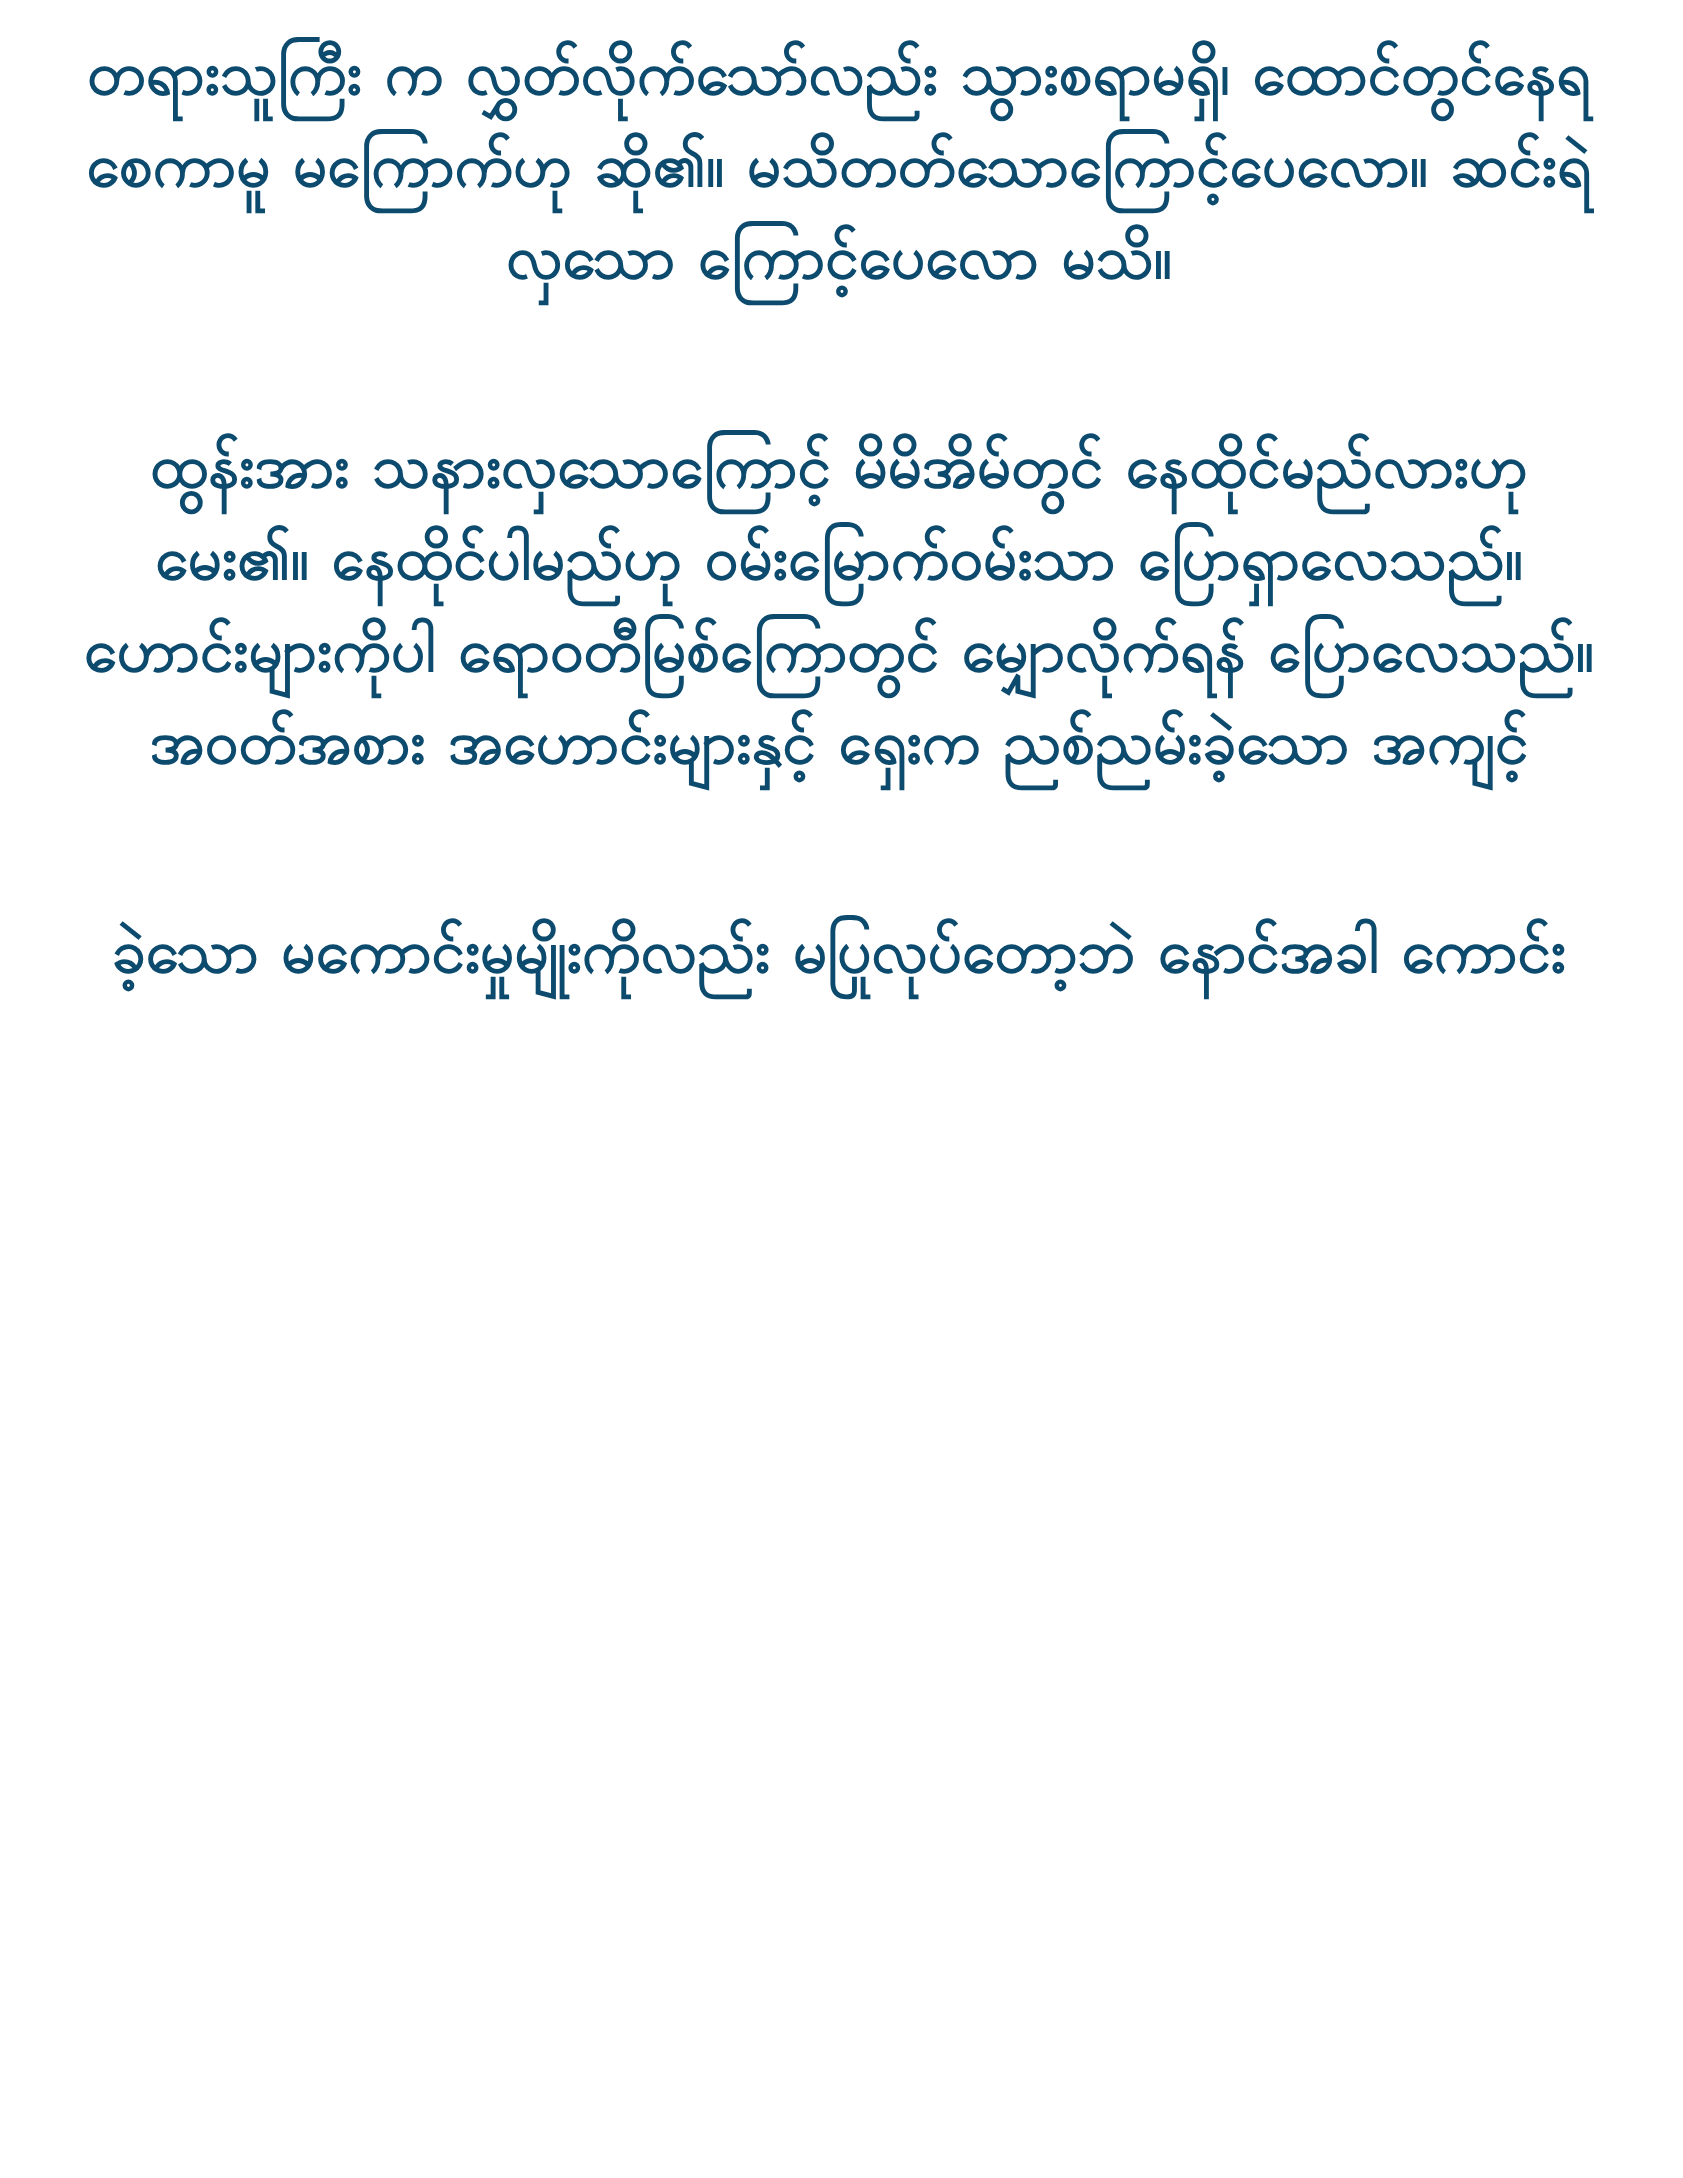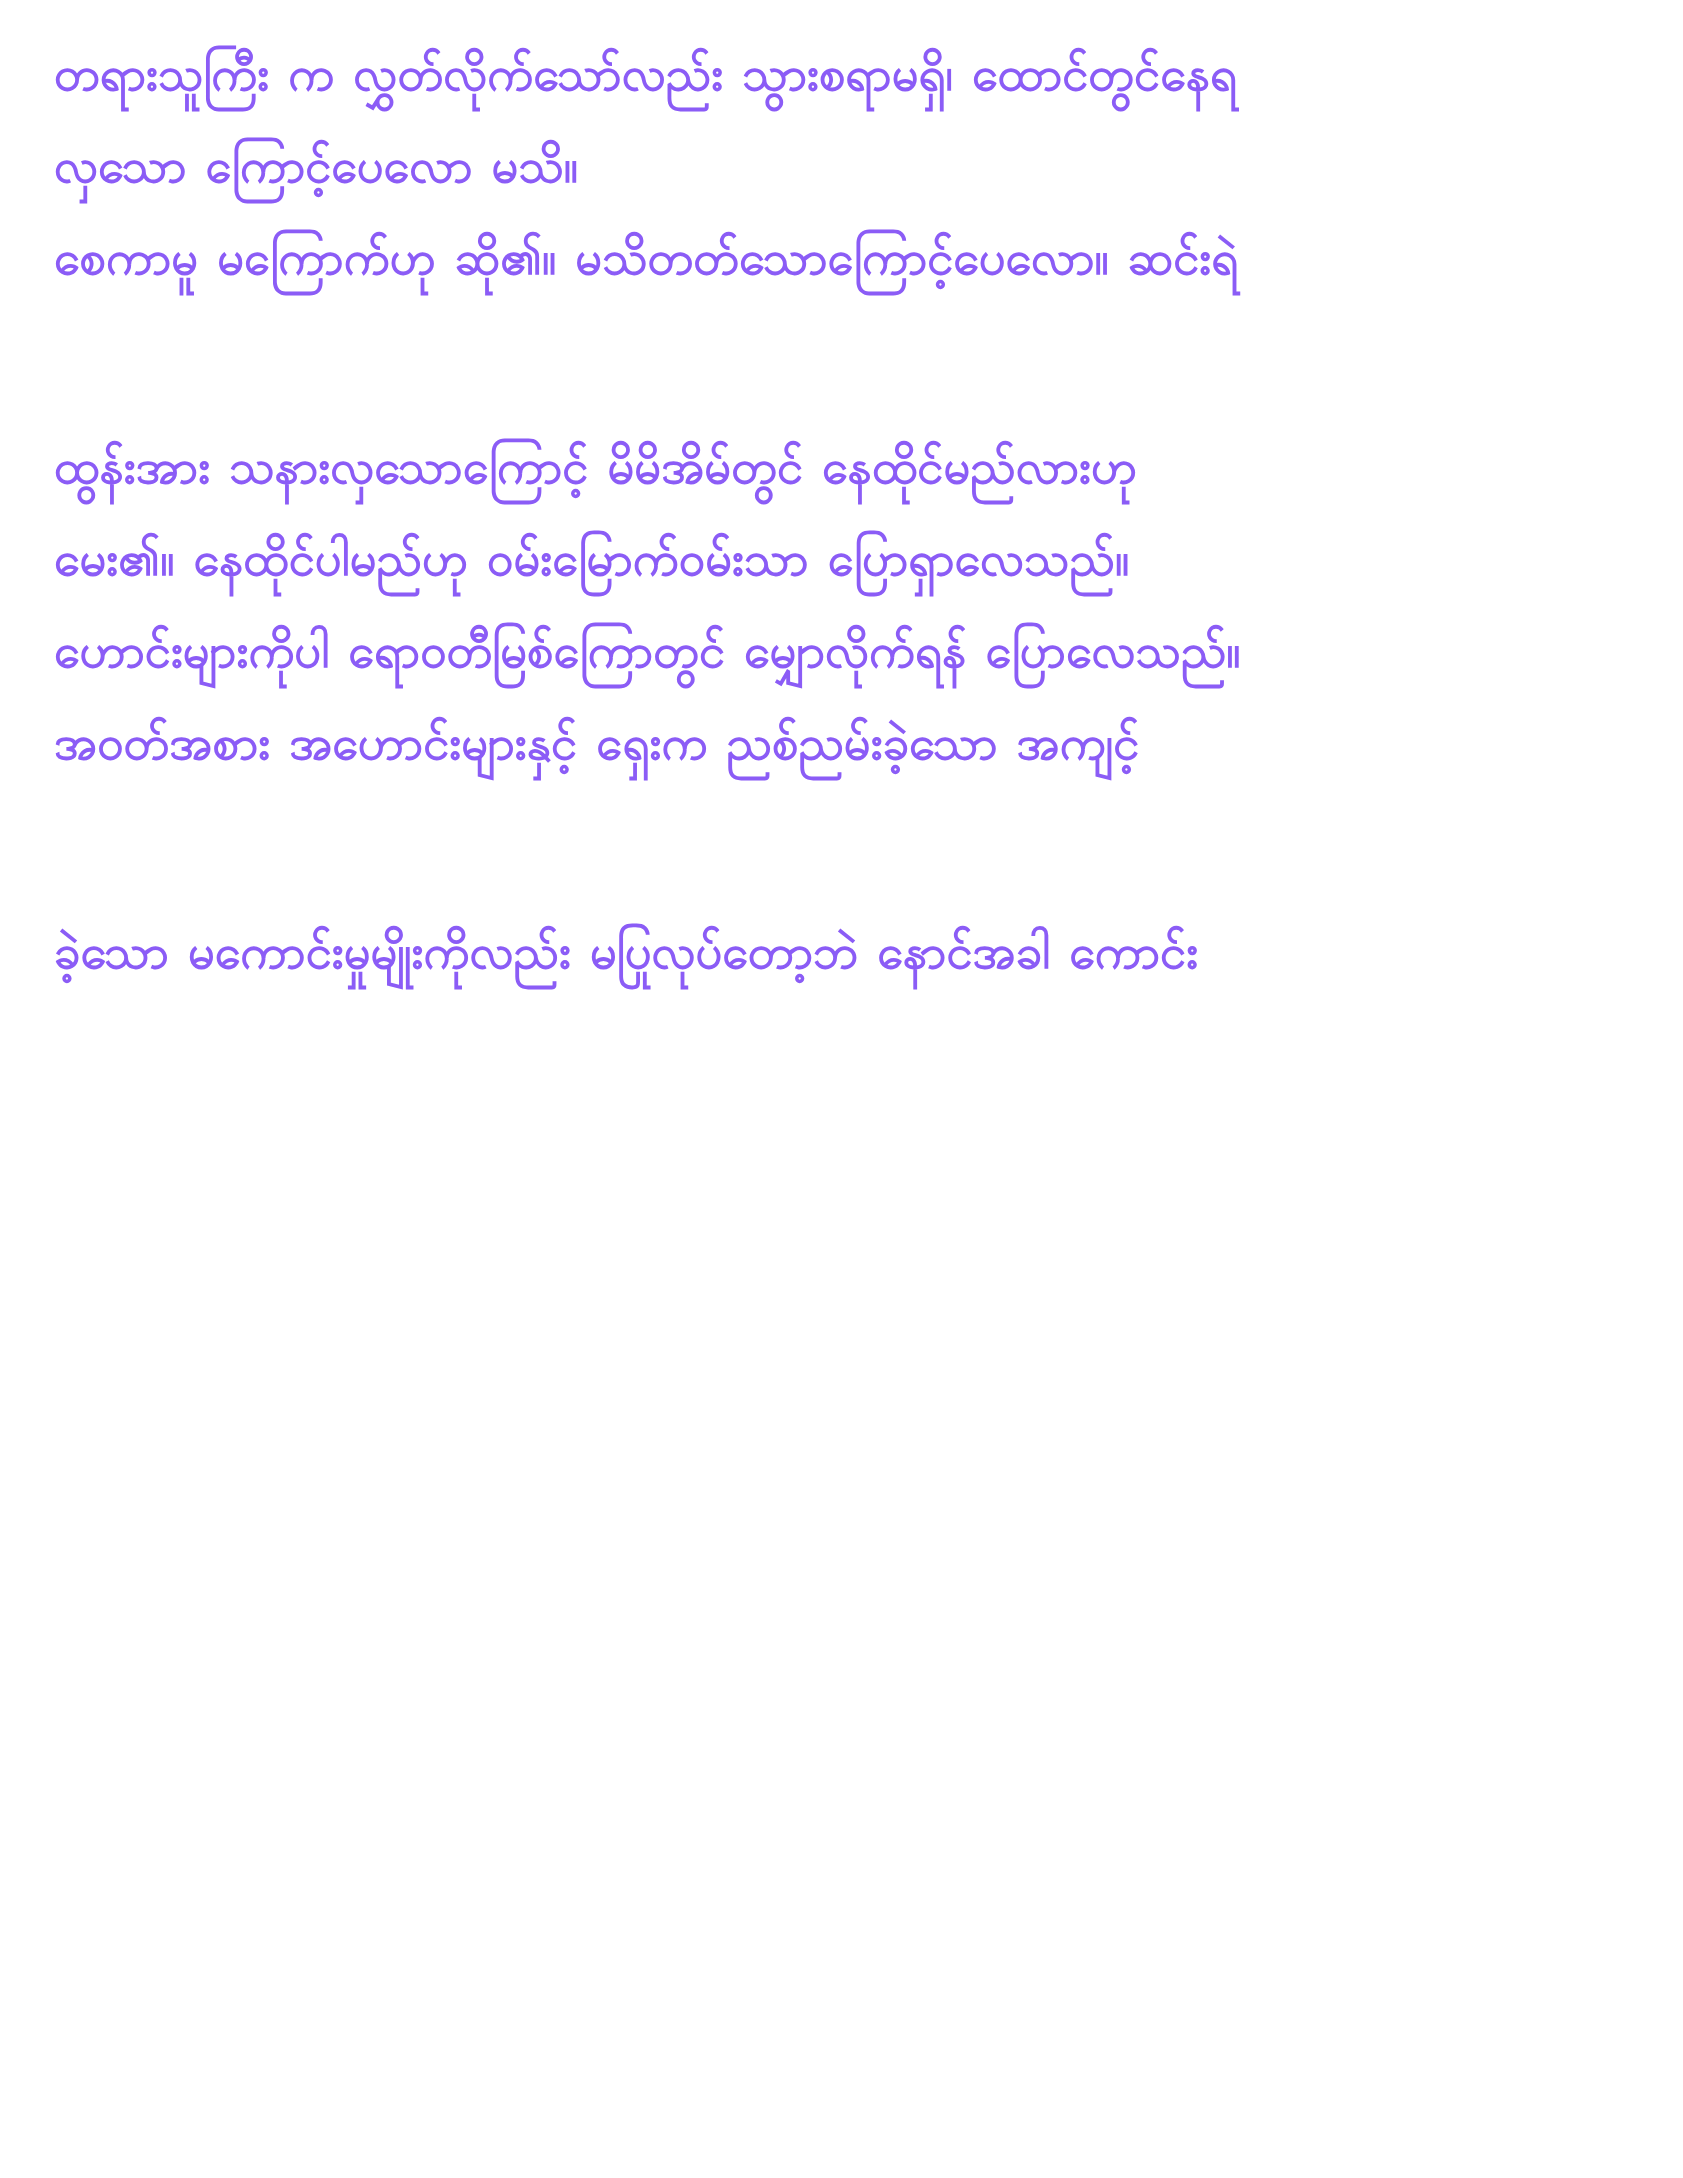--- a/index.html
+++ b/index.html
@@ -22,39 +22,39 @@
     background: #ffffff;
   }
   .paragraph {
     margin: 0 0 117px 0;
     padding: 0;
   }
   .paragraph:last-child {
     margin-bottom: 0;
   }
   .text-line {
-    font-size: 47px;
+    font-size: 60px;
     line-height: 92px;
     font-weight: 700;
     letter-spacing: 0px;
     word-spacing: 6px;
     white-space: nowrap;
-    color: #8b5cf6;
-    text-align: left;
+    color: #0c4a6e;
+    text-align: center;
   }
 </style>
 </head>
 <body>
 
 <div class="page">
   <div id="document-body" style="color: rgb(0, 0, 0);">
       <div class="paragraph">
         <div class="text-line">တရားသူကြီး က လွှတ်လိုက်သော်လည်း သွားစရာမရှိ၊ ထောင်တွင်နေရ</div>
+        <div class="text-line">စေကာမူ မကြောက်ဟု ဆို၏။ မသိတတ်သောကြောင့်ပေလော။ ဆင်းရဲ</div>
         <div class="text-line">လှသော ကြောင့်ပေလော မသိ။</div>
-        <div class="text-line">စေကာမူ မကြောက်ဟု ဆို၏။ မသိတတ်သောကြောင့်ပေလော။ ဆင်းရဲ</div>
       </div>
       <div class="paragraph">
         <div class="text-line">ထွန်းအား သနားလှသောကြောင့် မိမိအိမ်တွင် နေထိုင်မည်လားဟု</div>
         <div class="text-line">မေး၏။ နေထိုင်ပါမည်ဟု ဝမ်းမြောက်ဝမ်းသာ ပြောရှာလေသည်။</div>
         <div class="text-line">ဟောင်းများကိုပါ ရောဝတီမြစ်ကြောတွင် မျှောလိုက်ရန် ပြောလေသည်။</div>
         <div class="text-line">အဝတ်အစား အဟောင်းများနှင့် ရှေးက ညစ်ညမ်းခဲ့သော အကျင့်</div>
       </div>
       <div class="paragraph">
         <div class="text-line">ခဲ့သော မကောင်းမှုမျိုးကိုလည်း မပြုလုပ်တော့ဘဲ နောင်အခါ ကောင်း</div>
       </div>

